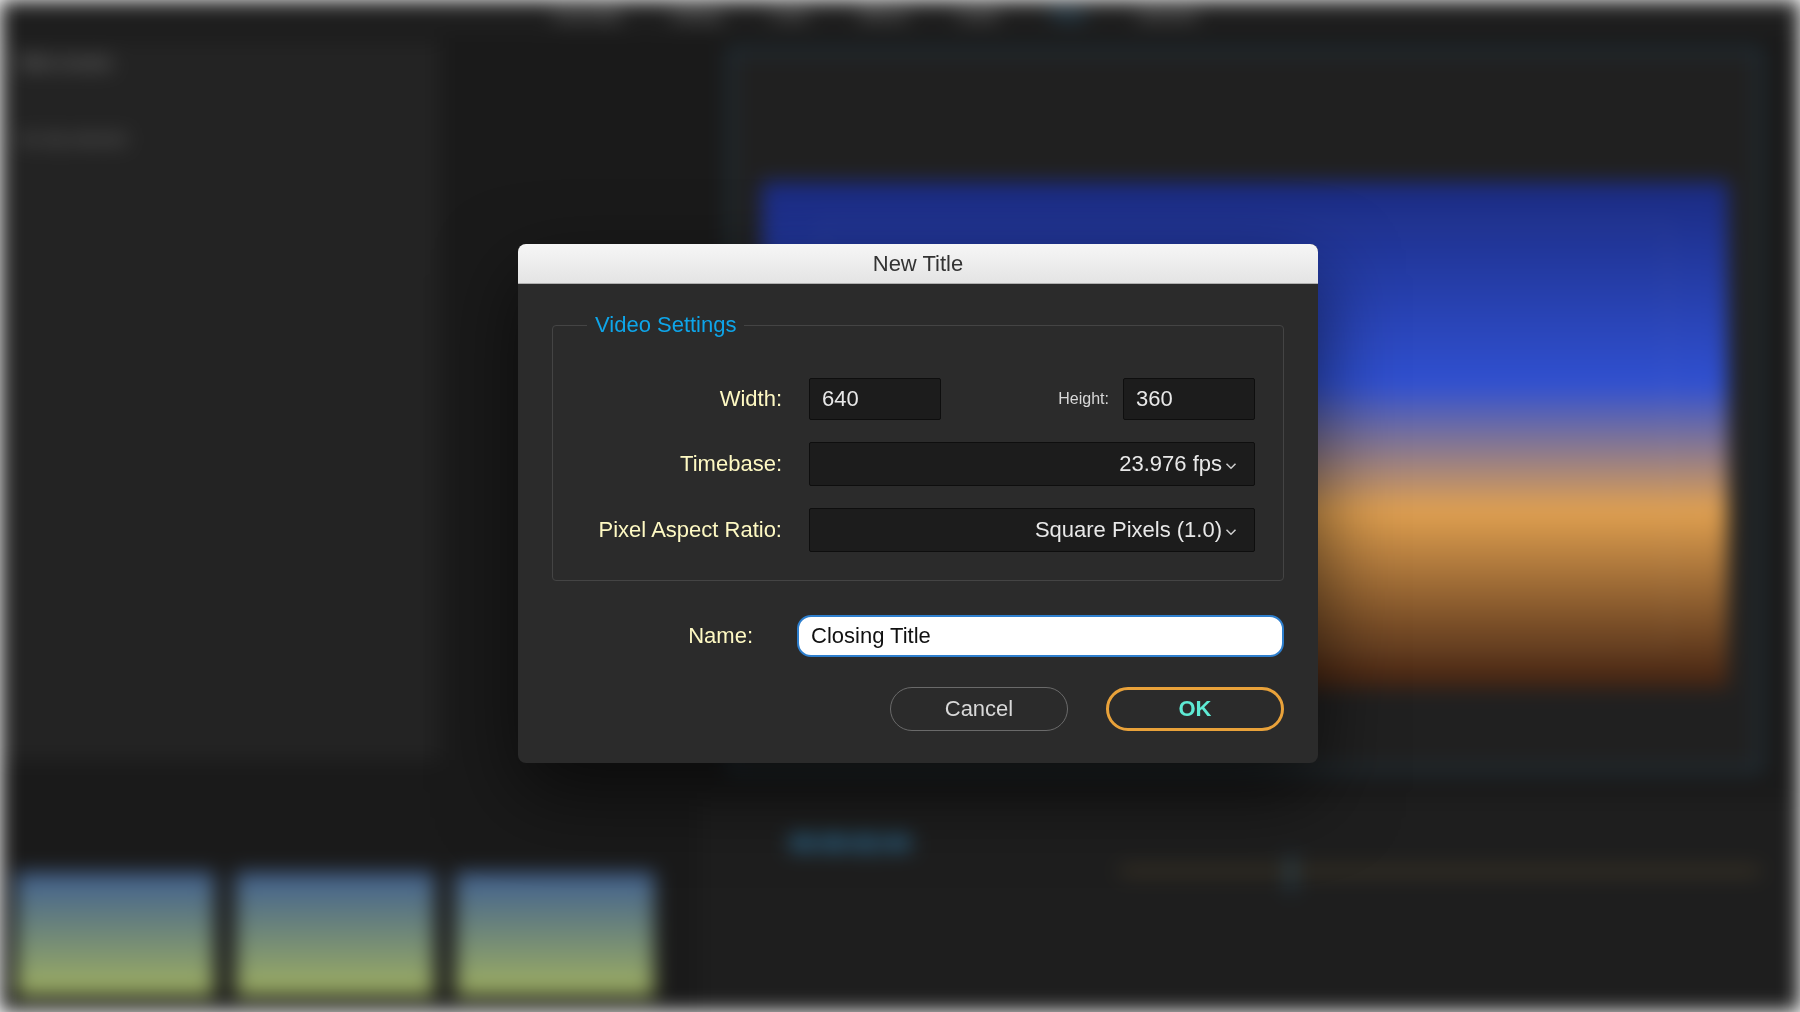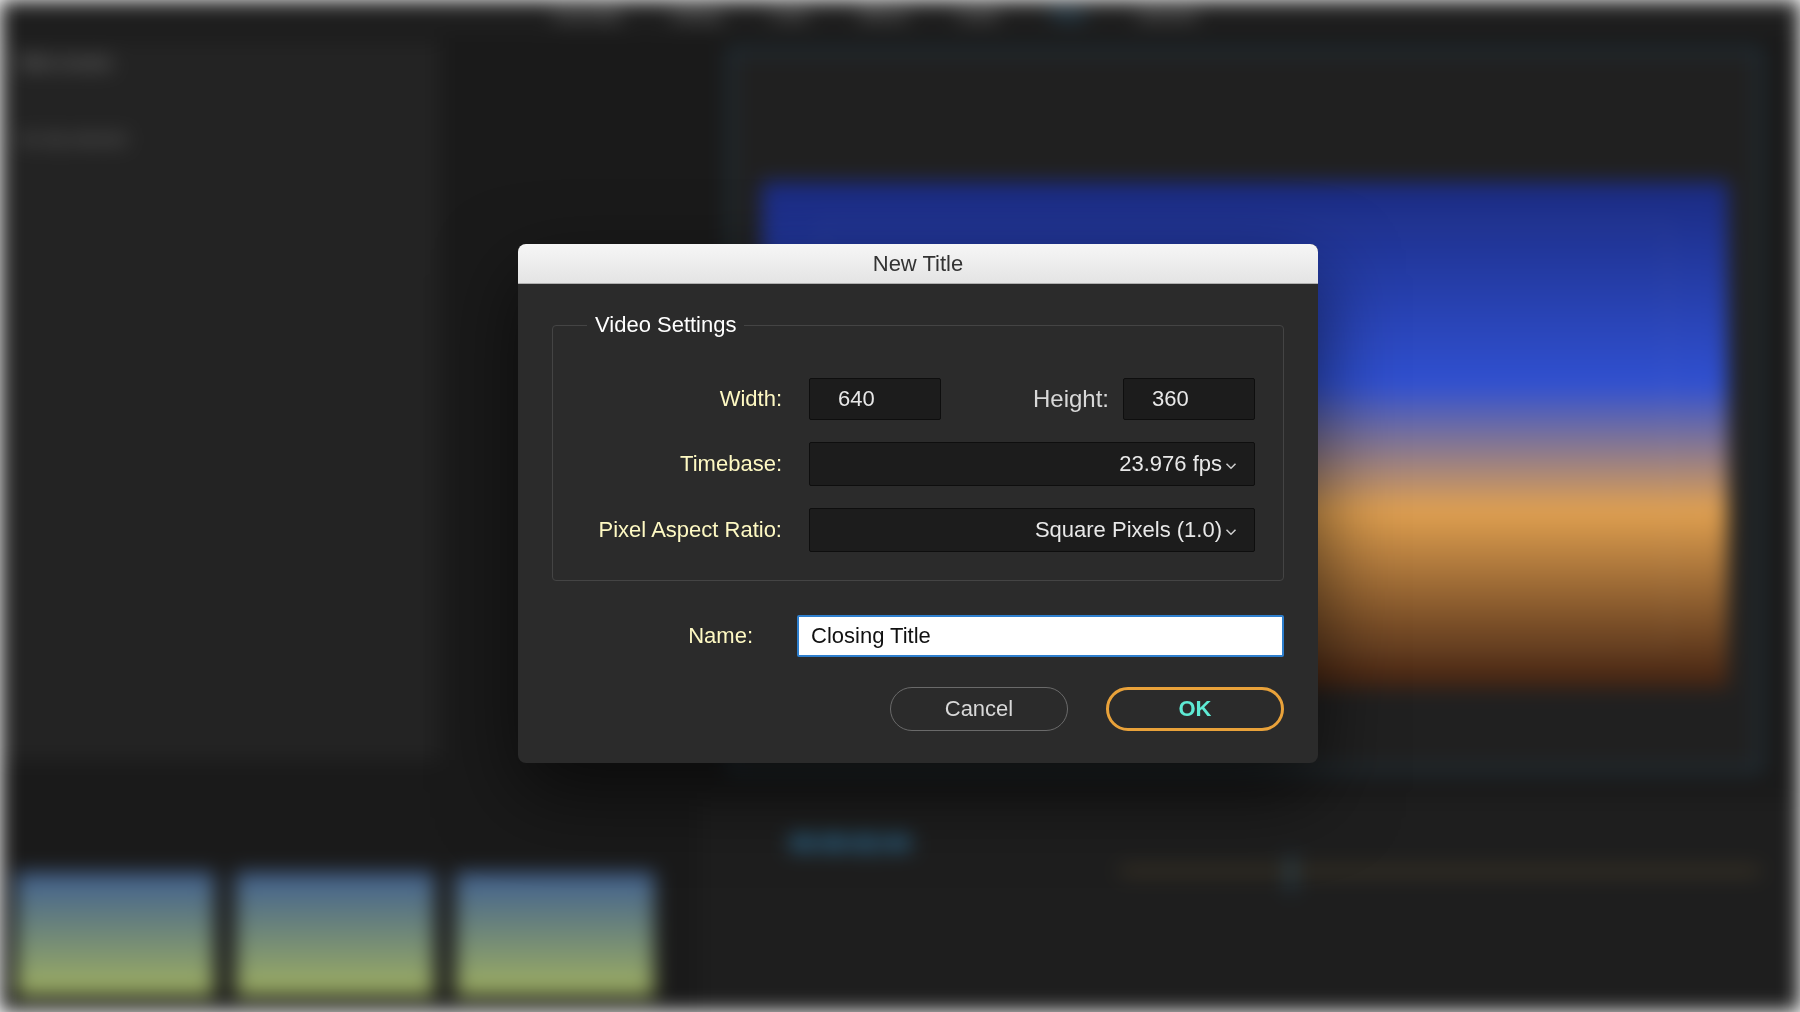--- a/index.html
+++ b/index.html
@@ -52,49 +52,49 @@
   color:#333; font-size:22px;
 }
 .body { padding: 28px 34px 32px 34px; color:#d0d0d0; }
 fieldset.vs {
   border: 1px solid #444; border-radius:4px;
   padding: 40px 28px 28px 28px;
   position: relative;
   margin-bottom: 34px;
 }
 fieldset.vs > legend {
-  font-size: 22px; color:#ffffff; padding: 0 8px;
+  font-size: 22px; color:#0ea5e9; padding: 0 8px;
   margin-left: 6px;
 }
 .row { display:flex; align-items:center; margin-bottom: 22px; }
 .row:last-child { margin-bottom:0; }
 .lab { flex: 0 0 228px; text-align:right; padding-right:27px; font-size:22px; color:#fef9c3; }
 
 .inp-num {
   width: 132px; height: 42px;
   background:#1c1c1c; border:1px solid #0e0e0e; color:#e8e8e8;
-  font-size:22px; padding: 0 28px; border-radius:2px;
+  font-size:22px; padding: 0 12px; border-radius:2px;
 }
 .spacer { flex:1; }
-.lab-r { text-align:right; padding-right:14px; font-size:24px; color:#d8d8d8; }
+.lab-r { text-align:right; padding-right:14px; font-size:16px; color:#d8d8d8; }
 
 .select {
   flex:1; height:44px; min-width:0;
   background:#1c1c1c; border:1px solid #0e0e0e; border-radius:2px;
   display:flex; align-items:center; justify-content:flex-end;
   padding: 0 14px; color:#e8e8e8; font-size:22px; cursor:pointer;
 }
 .chev { width:18px; height:18px; }
 .chev svg { width:18px; height:18px; stroke:#cfcfcf; fill:none; stroke-width:2; }
 
 .namerow { display:flex; align-items:center; margin-bottom:30px;gap:17px; }
 .text-input {
   flex:1; height:42px;
   background:#fff; color:#111; font-size:22px;
-  border:2px solid #2e7fce; border-radius:2px;
+  border:2px solid #2e7fce; border-radius:14px;
   padding:0 12px;
 }
 
 .btnrow { display:flex; justify-content:flex-end; gap:38px; }
 .btn {
   width:178px; height:44px; border-radius:22px;
   background:transparent; font-size:22px;
   display:flex; align-items:center; justify-content:center;
   cursor:pointer;
 }

